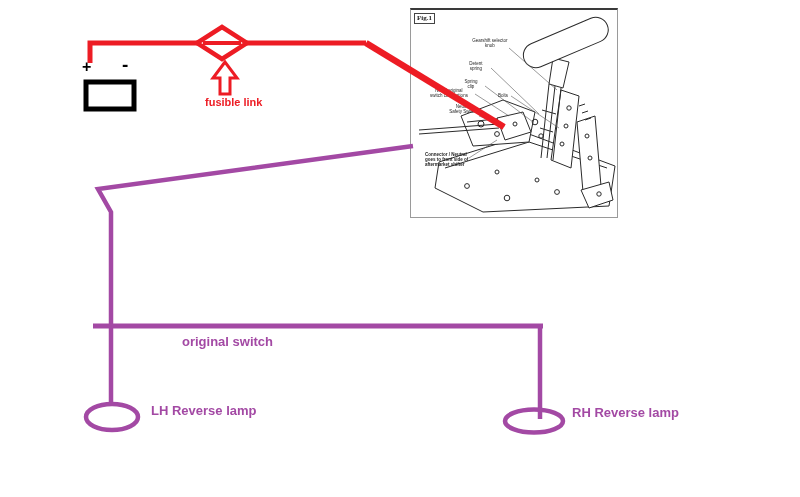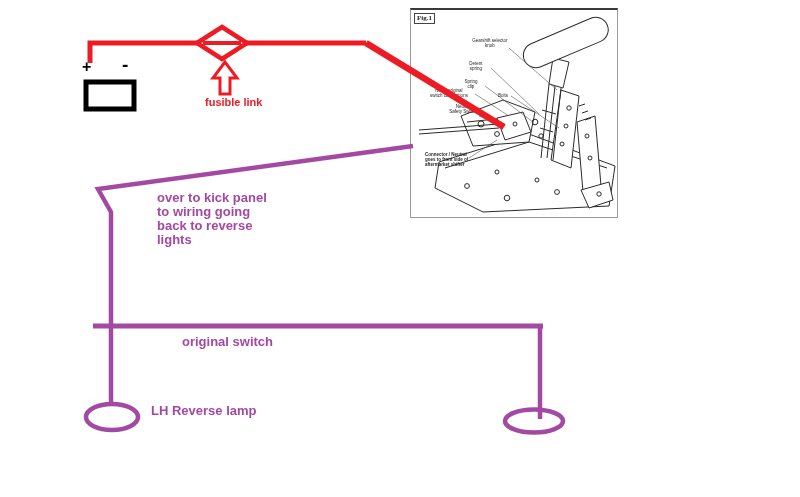--- a/index.html
+++ b/index.html
@@ -153,24 +153,19 @@
 
     <ellipse class="s-purple" fill="none" stroke-width="4.5" cx="112" cy="417" rx="26" ry="13"></ellipse>
     <ellipse class="s-purple" fill="none" stroke-width="4.5" cx="534" cy="421" rx="29" ry="11.5"></ellipse>
   </svg>
 
   <div class="label black plus-sign">+</div>
   <div class="label black minus-sign">-</div>
 
   <div class="label red" style="left:205px;top:96px;">fusible link</div>
 
-  <div class="label purple" style="left:157px;top:191px;">
-    <span class="note-line">over to kick panel</span>
-    <span class="note-line">to wiring going</span>
-    <span class="note-line">back to reverse</span>
-    <span class="note-line">lights</span>
-  </div>
 
   <div class="label purple" style="left:182px;top:334px;">original switch</div>
 
   <div class="label purple" style="left:151px;top:403px;">LH Reverse lamp</div>
+  <div class="label purple" style="left:572px;top:405px;">RH Reverse lamp</div>
 
 </div>
 
 </body></html>

